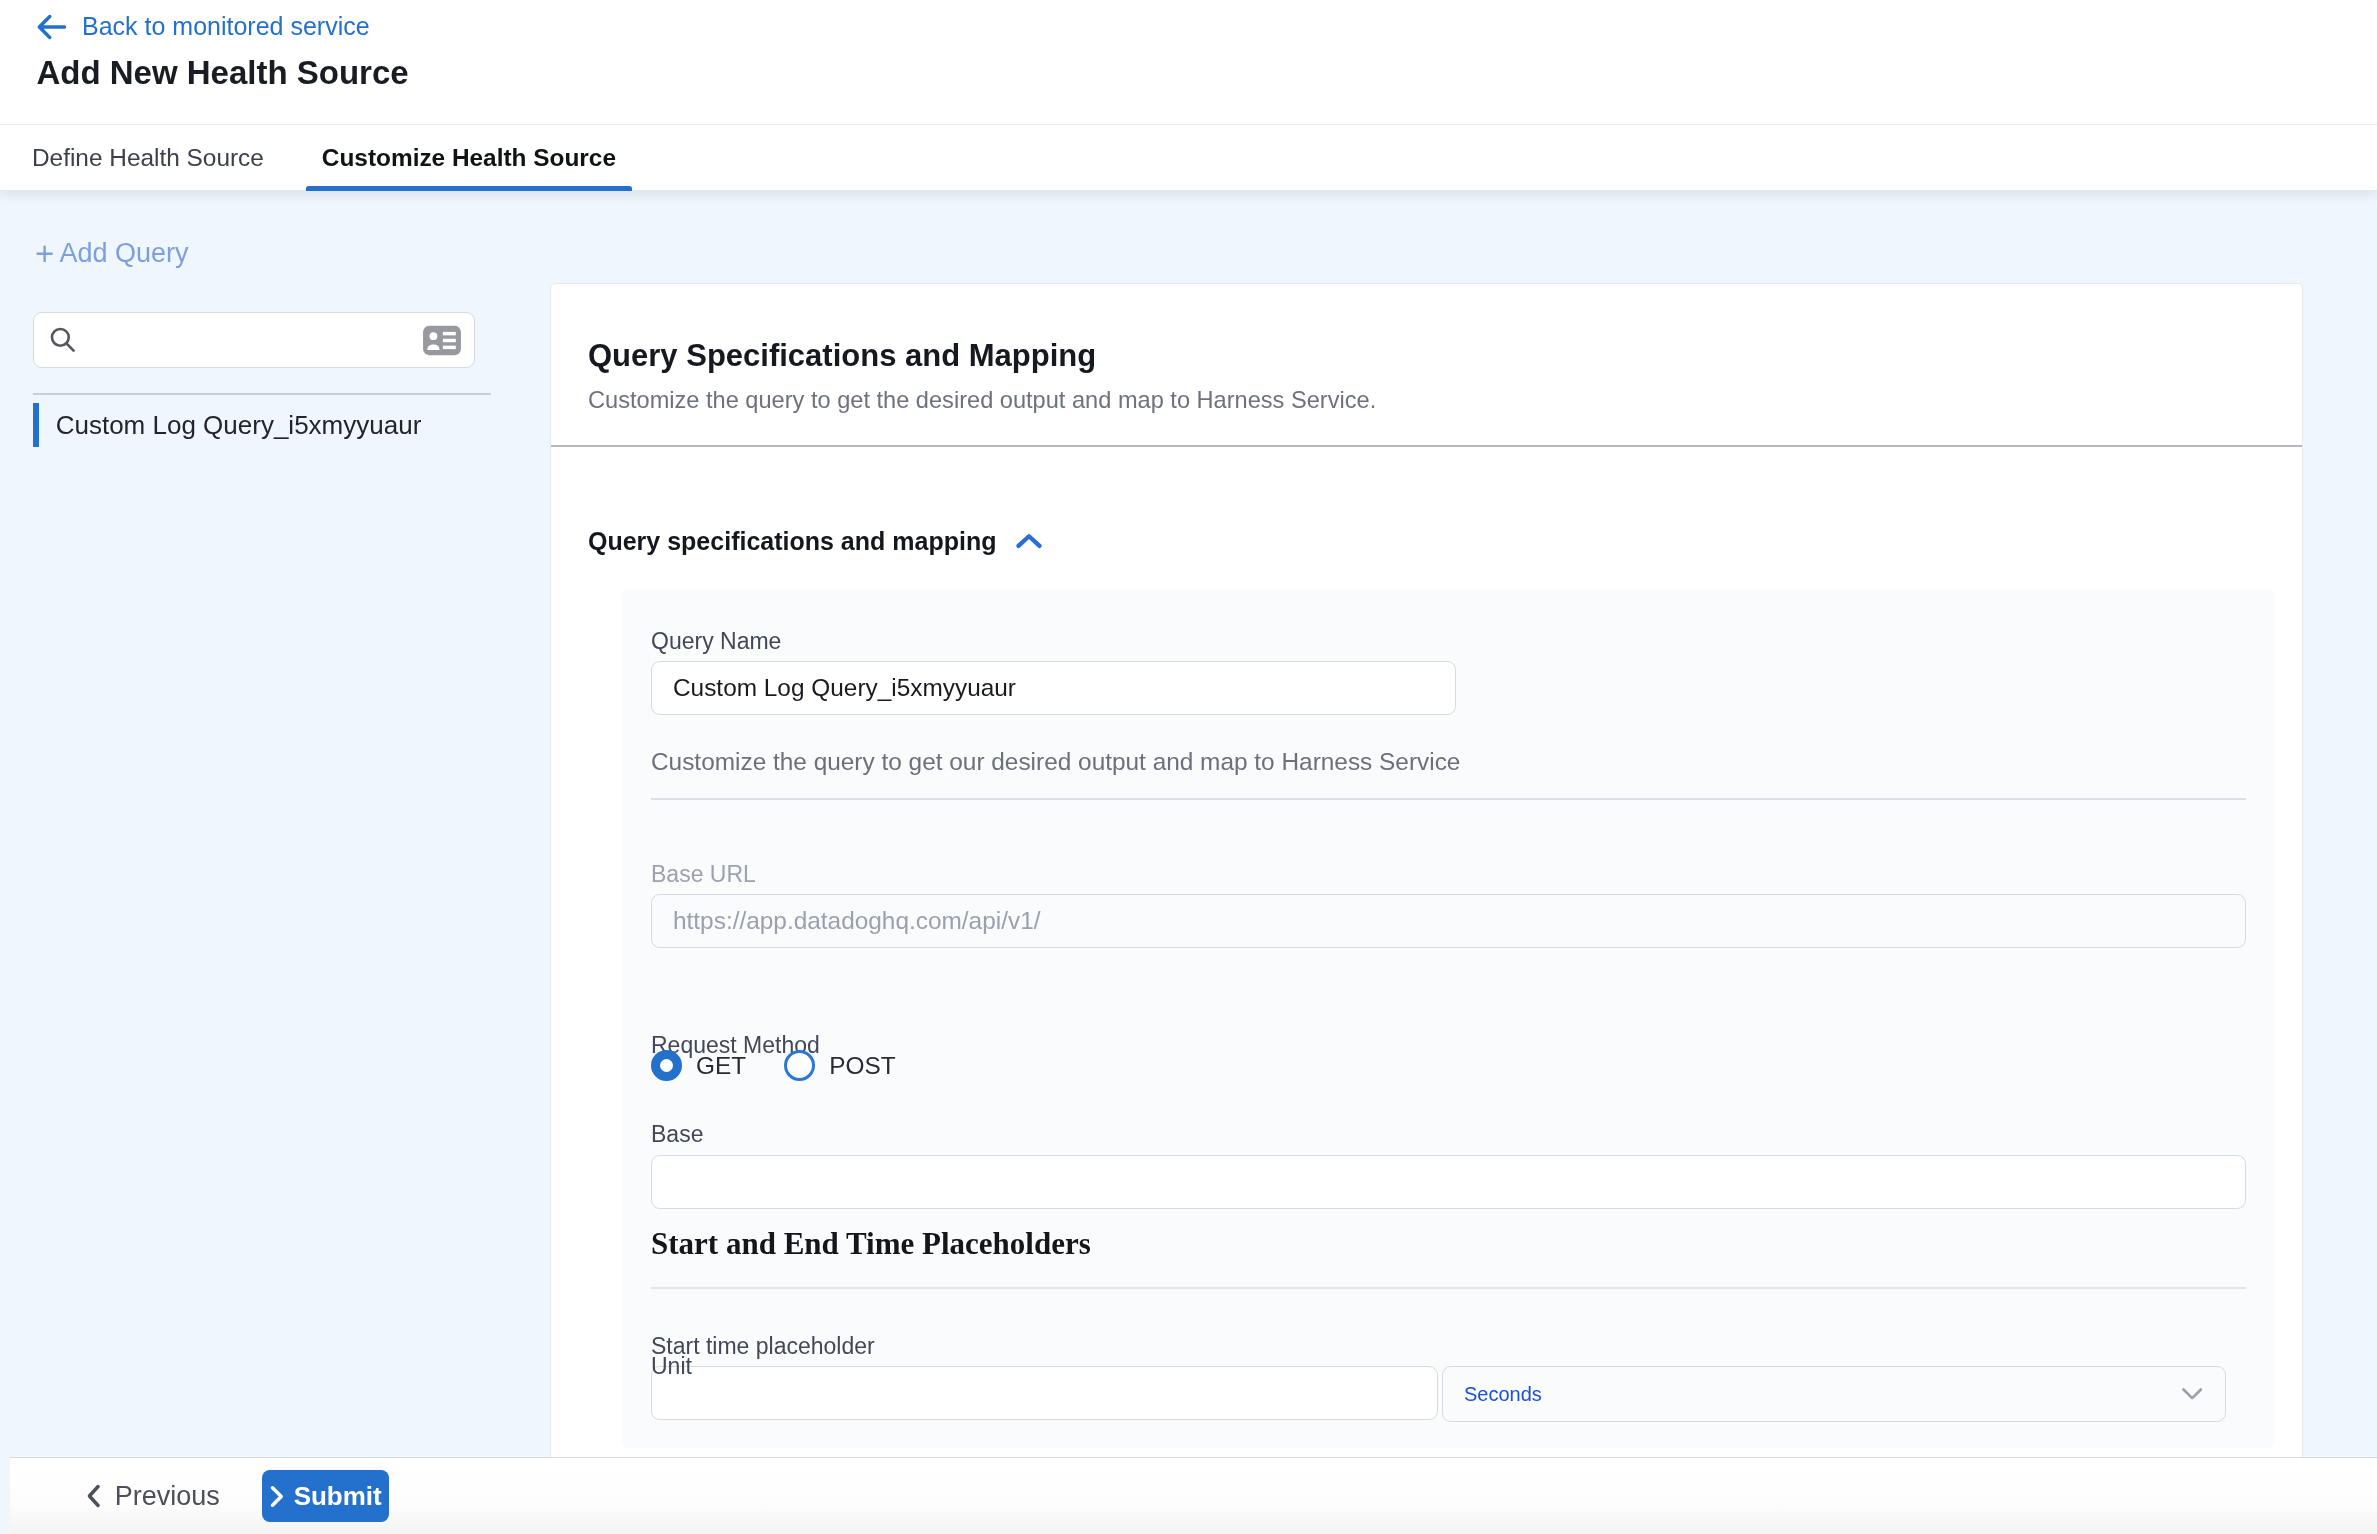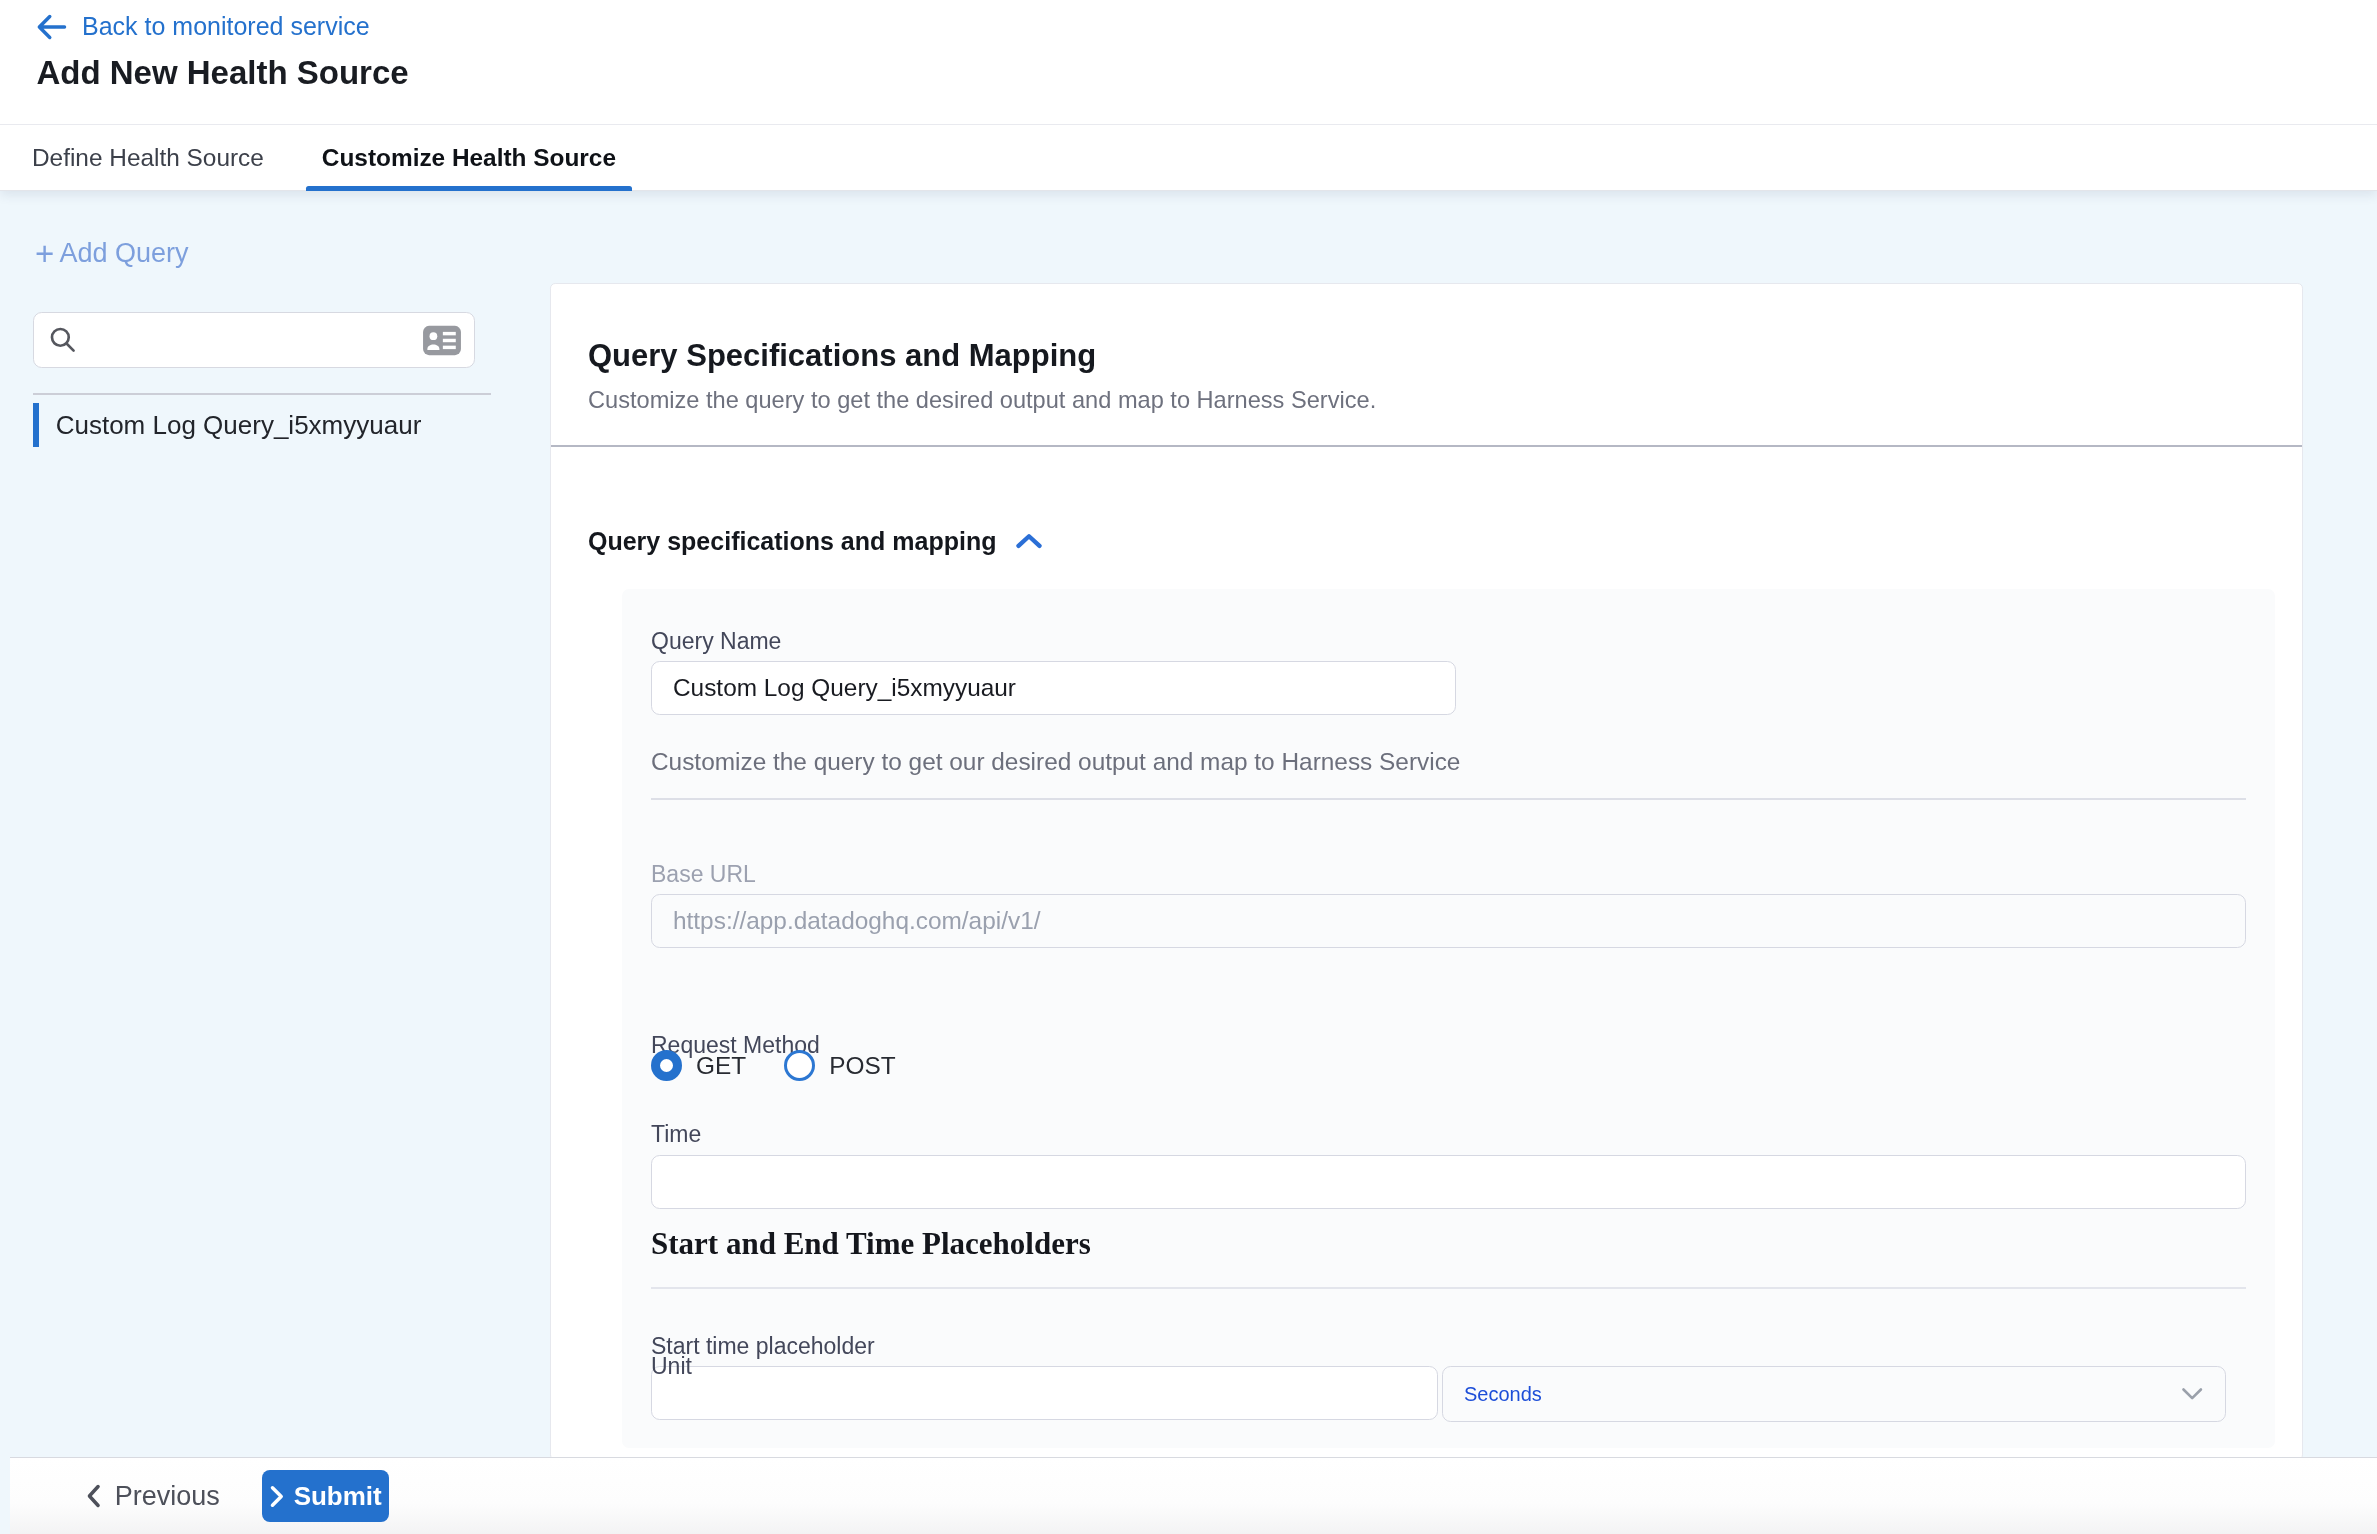--- a/index.html
+++ b/index.html
@@ -269,21 +269,21 @@
       <div class="radio-opt">
         <span class="radio-circle checked"></span>
         <span class="radio-label">GET</span>
       </div>
       <div class="radio-opt">
         <span class="radio-circle unchecked"></span>
         <span class="radio-label">POST</span>
       </div>
     </div>
 
-    <div class="field-label lbl-path">Time</div>
+    <div class="field-label lbl-path">Base</div>
     <input class="text-input inp-path" type="text" value="" style="">
 
     <div class="heading2">Start and End Time Placeholders</div>
     <div class="panel-divider div-2"></div>
 
     <div class="field-label lbl-start">Start time placeholder</div>
     <input class="text-input inp-start" type="text" value="" style="">
 
     <div class="field-label lbl-unit">Unit</div>
     <div class="select-box">

